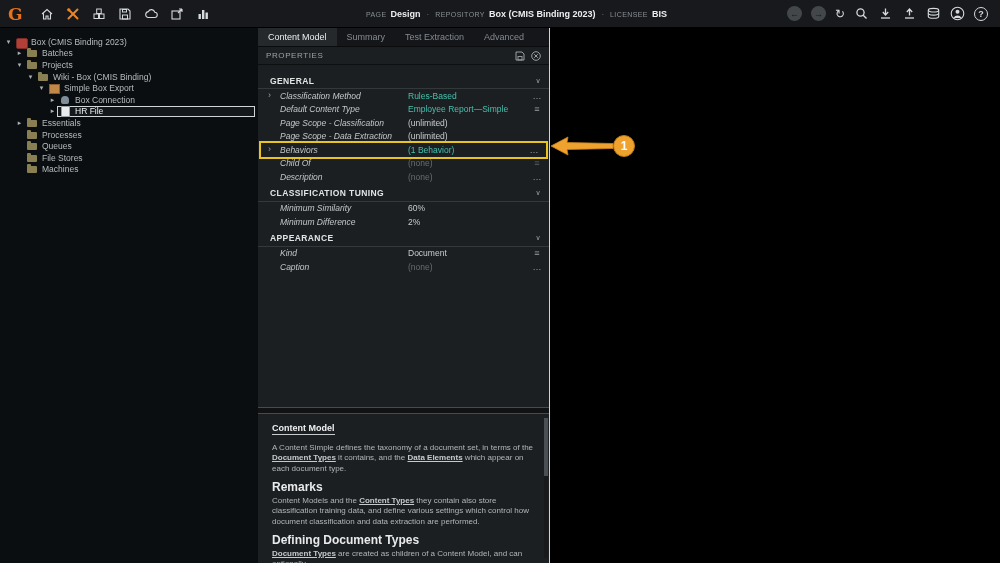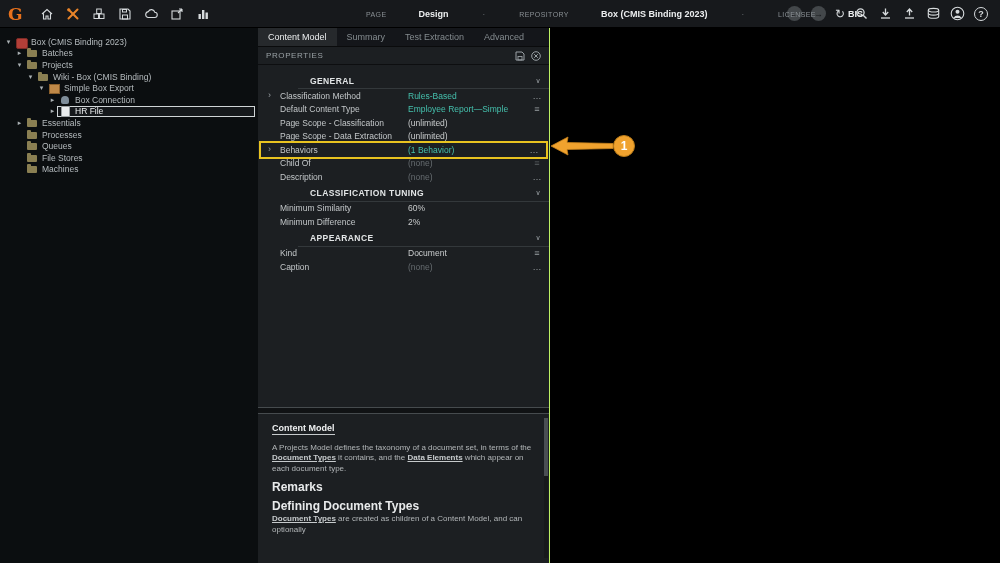--- a/index.html
+++ b/index.html
@@ -5,21 +5,21 @@
   * { margin:0; padding:0; box-sizing:border-box; }
   html,body { width:1000px; height:563px; overflow:hidden; background:#000; font-family:"Liberation Sans",sans-serif; }
   #app { position:relative; width:1000px; height:563px; background:#000; }
 
   
   .topbar { position:absolute; top:0; left:0; width:1000px; height:28px; background:#17191c; display:flex; align-items:center; border-bottom:1px solid #000; }
   .tb-left { display:flex; align-items:center; gap:11px; padding-left:8px; }
   .logo { font-family:"DejaVu Serif",serif; font-weight:bold; font-size:17px; color:#e8711c; margin-right:6px; }
   .tbicon { width:15px; height:15px; display:flex; align-items:center; justify-content:center; cursor:pointer; }
   .tbicon svg { display:block; }
-  .tb-center { position:absolute; left:366px; top:0; height:28px; display:flex; align-items:center;gap:28px; }
+  .tb-center { position:absolute; left:366px; top:0; height:28px; display:flex; align-items:center; }
   .tb-lbl { font-size:7px; color:#8a9094; letter-spacing:.4px; margin-right:4px; }
   .tb-val { font-size:9px; font-weight:bold; color:#eceeef; }
   .tb-dot { color:#6a7074; font-size:8px; margin:0 6px; }
   .tb-right { margin-left:auto; display:flex; align-items:center; gap:9px; padding-right:12px; }
   .circ-btn { width:15px; height:15px; border-radius:50%; background:#43474a; color:#17191c; font-size:9px; font-weight:bold; display:flex; align-items:center; justify-content:center; cursor:pointer; }
   .glyph-btn { color:#d6dadc; font-size:12px; cursor:pointer; line-height:1; }
   .ring-btn { width:14px; height:14px; border-radius:50%; border:1.2px solid #d6dadc; color:#d6dadc; font-size:9px; font-weight:bold; display:flex; align-items:center; justify-content:center; cursor:pointer; }
 
   
   .tree { position:absolute; left:0; top:28px; width:258px; bottom:0; background:#0b0e10; padding-top:8px; font-size:8.5px; color:#b6bcbf; }
@@ -39,25 +39,25 @@
   
   .panel { position:absolute; left:258px; top:28px; width:292px; bottom:0; background:#1c1f22; border-right:1px solid #bef264; display:flex; flex-direction:column; }
   .tabs { height:19px; display:flex; background:#14161a; border-bottom:1px solid #0a0b0c; flex-shrink:0; }
   .tab { padding:0 10px; line-height:19px; font-size:9px; color:#848b8f; cursor:pointer; }
   .tab.active { background:#26292c; color:#eceeef; }
   .props-header { height:18px; display:flex; align-items:center; padding:0 8px; font-size:8px; letter-spacing:.6px; color:#9aa1a5; border-bottom:1px solid #0d0e10; flex-shrink:0; }
   .ph-icons { margin-left:auto; display:flex; gap:6px; align-items:center; }
   .ph-icons svg { display:block; cursor:pointer; }
 
   .grid { padding-top:6px; flex-shrink:0; }
-  .section-h { height:16px; line-height:16px; display:flex; align-items:center; font-size:8.5px; font-weight:bold; letter-spacing:.4px; color:#e2e5e6; padding:0 8px 0 12px; border-bottom:1px solid #33383b; margin-top:2px;margin-left:40px; }
+  .section-h { height:16px; line-height:16px; display:flex; align-items:center; font-size:8.5px; font-weight:bold; letter-spacing:.4px; color:#e2e5e6; padding:0 8px 0 12px; border-bottom:1px solid #33383b; margin-top:2px; }
   .sec-chev { margin-left:auto; color:#9aa0a4; font-size:7px; font-weight:normal; cursor:pointer; }
   .prow { height:13.5px; display:flex; align-items:center; padding-left:22px; padding-right:4px; position:relative; cursor:default; }
   .pchev { position:absolute; left:10px; top:0; height:13.5px; line-height:13.5px; color:#9aa0a4; font-size:9px; cursor:pointer; }
-  .plabel { width:128px; flex-shrink:0; font-size:8.5px; color:#c3c7c9; white-space:nowrap; overflow:hidden; }
+  .plabel { width:128px; flex-shrink:0; font-size:8.5px; color:#c3c7c9; white-space:nowrap; overflow:hidden;font-style:italic; }
   .pval { flex:1; font-size:8.5px; color:#c9cccd; white-space:nowrap; overflow:hidden; }
   .pval.accent { color:#45c0ad; }
   .pval.dim { color:#666c70; }
   .pact { width:16px; text-align:center; color:#9aa0a4; font-size:9px; cursor:pointer; flex-shrink:0; }
   .pact.dim { color:#5a6063; }
   .prow.hl { box-shadow:0 0 0 2px #e9c320; z-index:2; margin:0 3px 0 3px; padding-left:19px; }
   .prow.hl .pchev { left:7px; }
 
   .filler { flex:1; }
   .splitter { height:7px; background:#101214; border-top:1px solid #464b4e; border-bottom:1px solid #464b4e; flex-shrink:0; cursor:row-resize; }
@@ -366,22 +366,23 @@
         <span class="pval dim">(none)</span>
         <span class="pact">…</span>
       </div>
     </div>
 
     <div class="filler"></div>
     <div class="splitter"></div>
 
     <div class="help">
       <h1>Content Model</h1>
-      <p><span>A Projects Model defines the taxonomy of a document set, in terms of the </span><span class="hlink">Document Types</span><span> it contains, and the </span><span class="hlink">Data Elements</span><span> which appear on each document type.</span></p>
+      <p><span>A Content Simple defines the taxonomy of a document set, in terms of the </span><span class="hlink">Document Types</span><span> it contains, and the </span><span class="hlink">Data Elements</span><span> which appear on each document type.</span></p>
       <h2>Remarks</h2>
+      <p><span>Content Models and the </span><span class="hlink">Content Types</span><span> they contain also store classification training data, and define various settings which control how document classification and data extraction are performed.</span></p>
       <h2>Defining Document Types</h2>
       <p><span class="hlink">Document Types</span><span> are created as children of a Content Model, and can optionally</span></p>
       <div class="help-scroll">
           <div class="help-thumb"></div>
         </div>
     </div>
   </section>
 
   <div class="annotation">
     <svg class="ann-arrow" width="64" height="26" viewBox="0 0 64 26">

